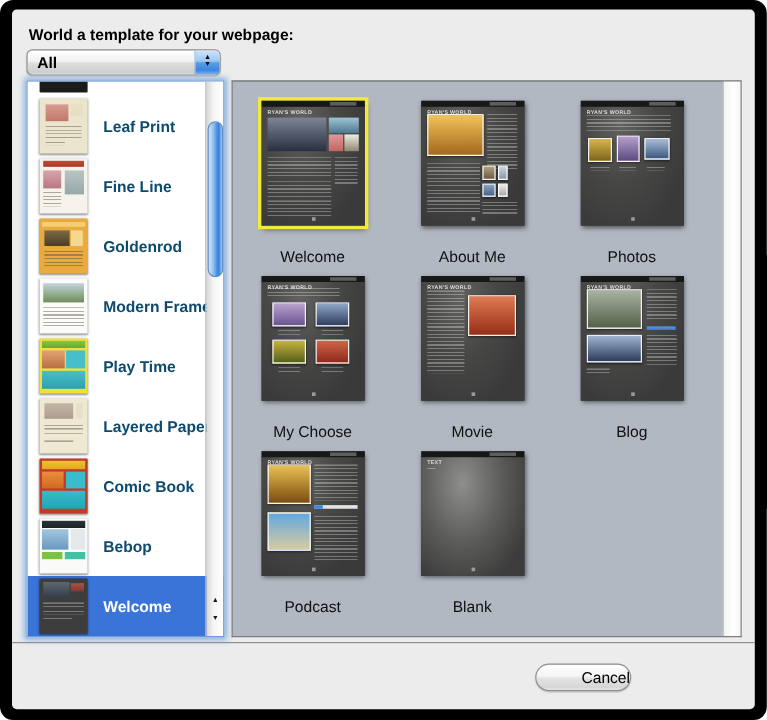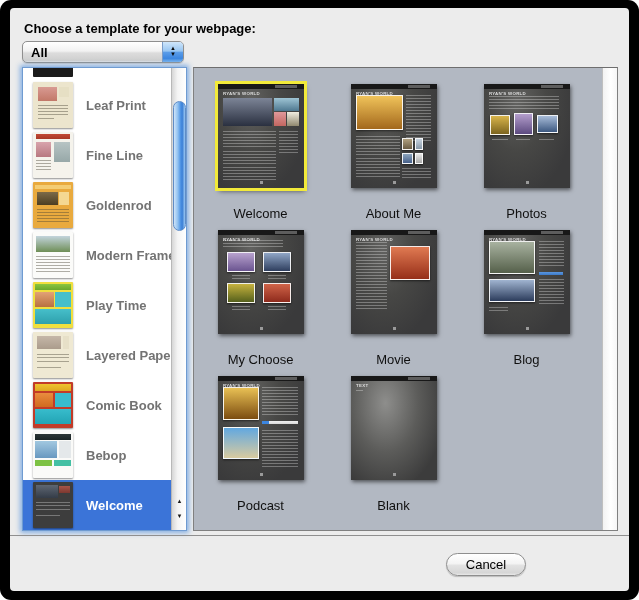--- a/index.html
+++ b/index.html
@@ -27,21 +27,21 @@
   
   .sidebar{position:absolute;left:0;top:0;width:165px;height:464px;background:#fff;border:1px solid #6f9bd1;
     box-shadow:0 0 5px 2px rgba(115,165,225,.85);overflow:hidden;}
   .side-list{position:absolute;left:0;top:0;width:150px;height:100%;}
   .partial-thumb{width:40px;height:9px;margin:0 0 3px 10px;background:#1b1b1b;border-radius:0 0 1px 1px;}
   .side-item{height:50px;display:flex;align-items:center;width:165px;}
   .side-item.selected{background:var(--selection-blue,#3b74d8);}
   .side-item.selected .side-label{color:#fff;}
   .side-thumb{width:40px;height:46px;margin-left:10px;position:relative;flex:none;
     box-shadow:0 1px 2px rgba(0,0,0,.45);border-radius:1px;}
-  .side-label{margin-left:13px;font-size:13px;font-weight:bold;color:#737373;white-space:nowrap;}
+  .side-label{margin-left:13px;font-size:13px;font-weight:bold;color:#0c4a6e;white-space:nowrap;}
 
   .side-thumb .photo,.g-page .photo{position:absolute;}
   .photo.framed{border:1px solid rgba(255,255,255,.9);box-shadow:0 1px 2px rgba(0,0,0,.55);}
   .tlines{position:absolute;background-image:repeating-linear-gradient(to bottom,rgba(70,65,50,.42) 0 1px,transparent 1px 3px);}
   .tlines.on-dark{background-image:repeating-linear-gradient(to bottom,rgba(255,255,255,.30) 0 1px,transparent 1px 3px);}
 
   
   .sb-track{position:absolute;right:0;top:0;width:15px;height:462px;background:linear-gradient(to right,#d6d6d6,#f4f4f4 40%,#ffffff);
     border-left:1px solid #b8b8b8;border-radius:0 0 0 0;}
   .sb-thumb{position:absolute;left:1px;top:33px;width:13px;height:130px;border-radius:7px;border:1px solid #5f8cc6;
@@ -66,35 +66,35 @@
   .g-nav{position:absolute;left:0;top:0;right:0;height:5px;background:#181818;}
   .g-nav::after{content:"";position:absolute;right:7%;top:1px;width:26%;height:3px;background:#5d5d5d;}
   .g-title{position:absolute;left:6%;top:6.5%;transform:scale(.55);transform-origin:top left;
     font-size:8px;font-weight:bold;letter-spacing:.5px;color:#dcdcdc;text-transform:uppercase;white-space:nowrap;}
   .g-foot{position:absolute;left:50%;bottom:4%;width:3px;height:3px;margin-left:-1px;background:#9a9a9a;}
   .g-label{margin-top:18px;font-size:13px;color:#101010;}
 
   
   .footer{position:absolute;left:0;top:527px;width:619px;height:56px;border-top:1px solid #8f8f8f;}
   .btn{position:absolute;top:17px;height:23px;border-radius:12px;font-family:"Liberation Sans",sans-serif;
-    font-size:13px;color:#000;text-align:center;padding:0;cursor:default;}
+    font-size:13px;color:#000;text-align:right;padding:0;cursor:default;}
   .btn.cancel{right:103px;width:80px;border:1px solid #8e8e8e;
     background:linear-gradient(to bottom,#ffffff,#f4f4f4 45%,#e2e2e2 55%,#d6d6d6 90%,#e9e9e9);
     box-shadow:0 1px 1px rgba(0,0,0,.2);}
   .btn.choose{right:10px;width:80px;border:1px solid #5578b4;
     background:linear-gradient(to bottom,#d9ecfc,#b0d6f7 42%,#6fa9ee 52%,#5597e8 80%,#9fd0f6);
     box-shadow:0 1px 1px rgba(0,0,0,.25);}
 </style>
 </head>
 <body>
 
 <div class="window">
   <div class="dialog">
 
-    <div class="hdr-label">Choose a template for your webpage:</div>
+    <div class="hdr-label">World a template for your webpage:</div>
 
     <div class="popup">
       <span class="popup-value">All</span>
       <span class="popup-cap">
         <span class="arr">▲</span>
         <span class="arr">▼</span>
       </span>
     </div>
 
     <div class="content">

